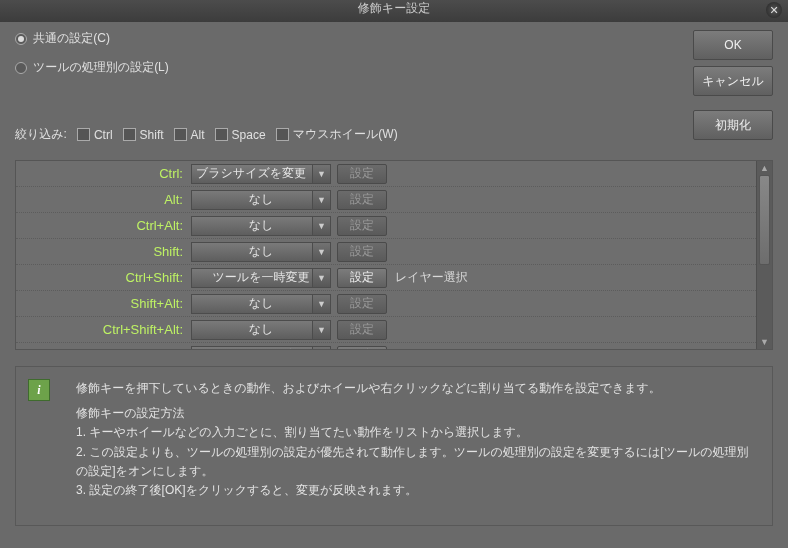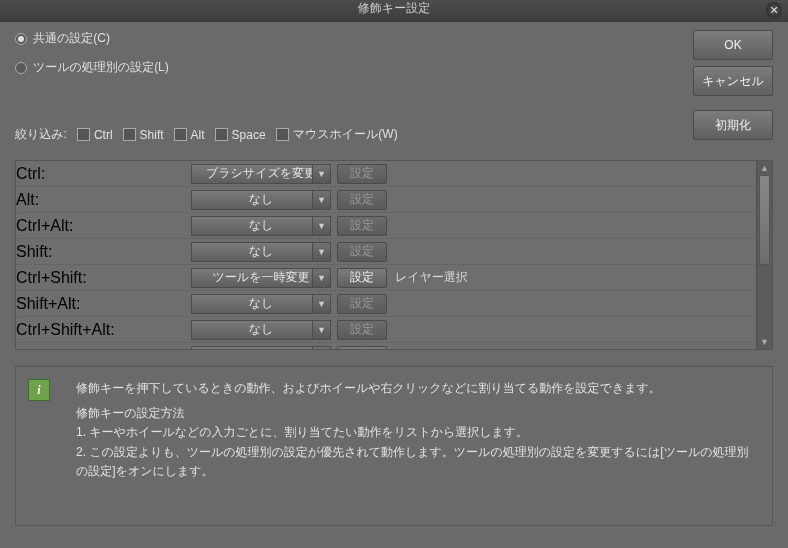--- a/index.html
+++ b/index.html
@@ -26,21 +26,21 @@
 
 .tablewrap { position: absolute; top: 130px; left: 0; right: 0; height: 190px; border: 1px solid #555; background: #6e6e6e; }
 .tablewrap .scroll { position: absolute; right: 0; top: 0; bottom: 0; width: 16px; background: #5b5b5b; border-left: 1px solid #4e4e4e; }
 .tablewrap .scroll .thumb { position: absolute; top: 14px; left: 2px; right: 2px; height: 90px; background: linear-gradient(#888,#6d6d6d); border-radius: 2px; border: 1px solid #555; }
 .tablewrap .scroll .arr { position: absolute; left: 0; right: 0; height: 14px; display: flex; align-items: center; justify-content: center; color: #aaa; font-size: 9px; }
 .tablewrap .scroll .arr.up { top: 0; }
 .tablewrap .scroll .arr.down { bottom: 0; }
 
 .tbody { position: absolute; top: 0; left: 0; right: 16px; bottom: 0; overflow: hidden; }
 .row { display: flex; align-items: center; height: 26px; border-bottom: 1px dotted #5c5c5c; }
-.row .key { width: 175px; text-align: left; padding-right: 8px; color: #000000; font-size: 16px; }
+.row .key { width: 175px; text-align: right; padding-right: 8px; color: #bef264; font-size: 13px; }
 .row .ddwrap { width: 140px; display: flex; }
 .dd { flex: 1; height: 20px; background: linear-gradient(#7a7a7a,#5e5e5e); border: 1px solid #4c4c4c; display: flex; align-items: center; padding: 0 4px; position: relative; color: #e6e6e6; font-size: 12px; }
 .dd .car { position: absolute; right: 0; top: 0; bottom: 0; width: 18px; background: linear-gradient(#727272,#575757); border-left: 1px solid #4c4c4c; display: flex; align-items: center; justify-content: center; font-size: 9px; color: #ccc; }
 .row .setbtn { width: 50px; margin-left: 6px; }
 .row .extra { margin-left: 8px; color: #d8d8d8; }
 
 .info { position: absolute; left: 0; right: 0; top: 336px; height: 160px; border: 1px solid #585858; background: #6a6a6a; padding: 12px; display: flex; gap: 10px; }
 .info .icon { width: 22px; height: 22px; background: #6da24a; border: 1px solid #3f6b2d; display: flex; align-items: center; justify-content: center; color: #fff; font-weight: bold; font-style: italic; font-family: Georgia, serif; flex-shrink: 0; }
 .info .txt { line-height: 1.6; color: #e2e2e2; font-size: 12px; margin-left: 16px; }
 .info .txt p { margin-bottom: 6px; }
@@ -104,21 +104,21 @@
         <span>マウスホイール(W)</span>
       </label>
   </div>
 
   <div class="tablewrap">
     <div class="tbody" id="tbody">
         <div class="row">
           <div class="key">Ctrl:</div>
           <div class="ddwrap">
             <div class="dd">
-              <span style="flex:1;text-align:center">ブラシサイズを変更</span>
+              <span style="flex:1;">ブラシサイズを変更</span>
               <span class="car">▼</span>
             </div>
           </div>
           <div class="setbtn">
             <div class="btn small disabled">設定</div>
           </div>
         </div>
         <div class="row">
           <div class="key">Alt:</div>
           <div class="ddwrap">
@@ -213,15 +213,16 @@
     </div>
   </div>
 
   <div class="info">
     <div class="icon">i</div>
     <div class="txt">
       <p>修飾キーを押下しているときの動作、およびホイールや右クリックなどに割り当てる動作を設定できます。</p>
       <div>修飾キーの設定方法</div>
       <div>1. キーやホイールなどの入力ごとに、割り当てたい動作をリストから選択します。</div>
       <div>2. この設定よりも、ツールの処理別の設定が優先されて動作します。ツールの処理別の設定を変更するには[ツールの処理別の設定]をオンにします。</div>
+      <div>3. 設定の終了後[OK]をクリックすると、変更が反映されます。</div>
     </div>
   </div>
 </div>
 
 </body></html>

